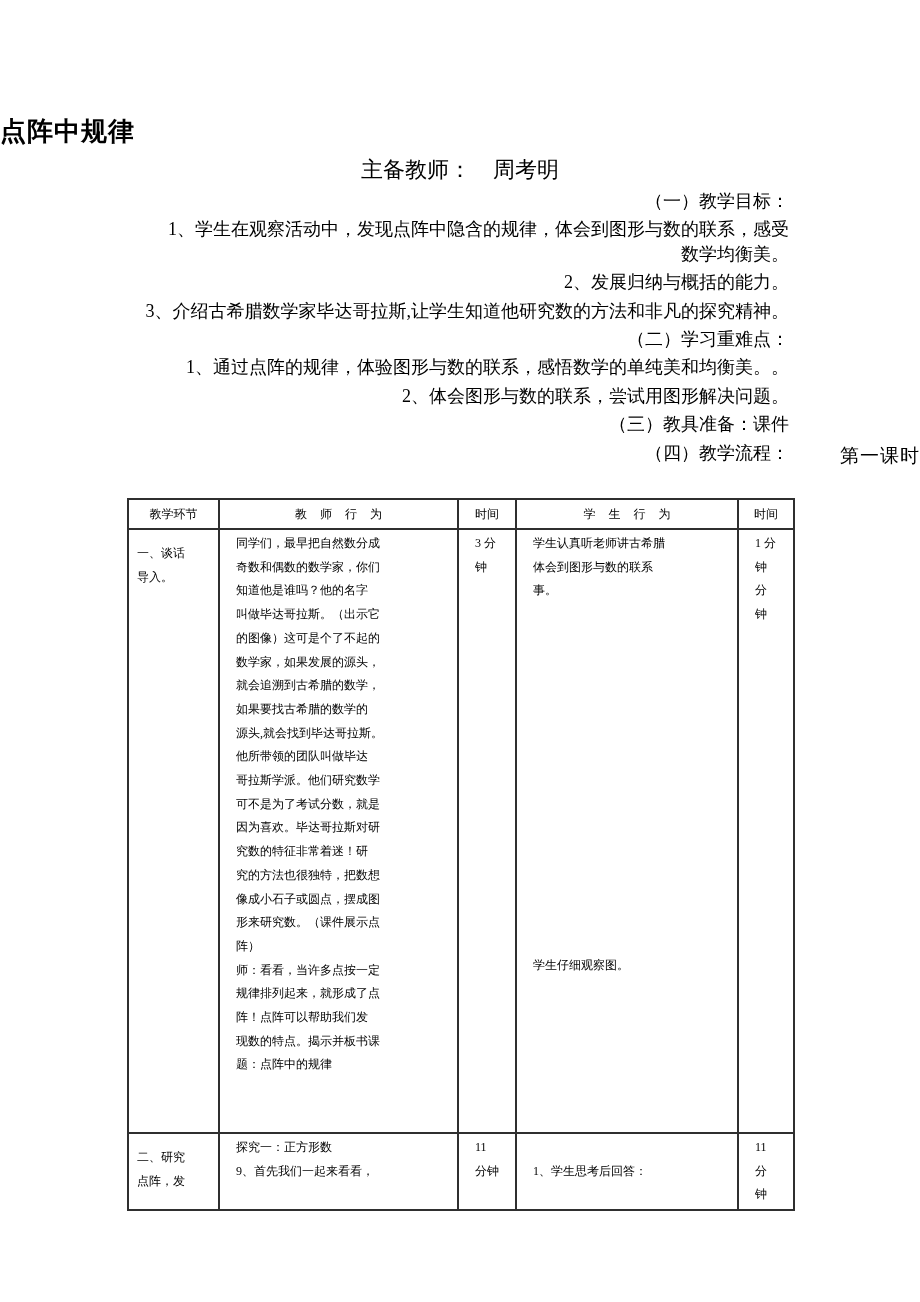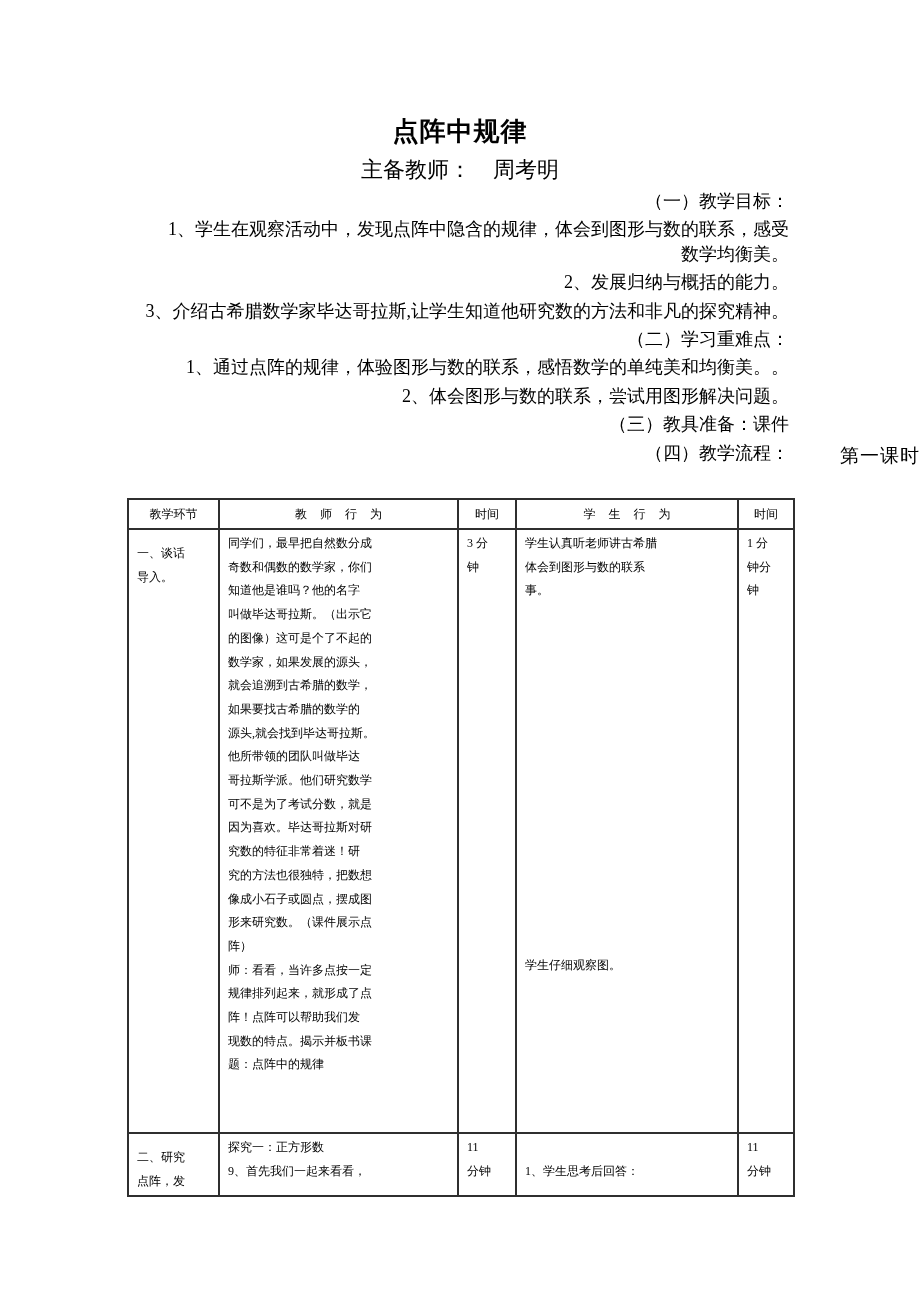--- a/index.html
+++ b/index.html
@@ -3,21 +3,21 @@
 <meta charset="utf-8">
 <style>
   html,body { margin:0; padding:0; background:#ffffff; }
   .page {
     position:relative; width:920px; height:1302px; background:#ffffff;
     font-family:"Liberation Serif","DejaVu Serif",serif; color:#000;
     overflow:hidden;
   }
   .doc-title {
     position:absolute; top:114px; left:0; width:920px; margin:0;
-    text-align:center; font-size:26px; line-height:36px; font-weight:bold;
+    text-align:left; font-size:26px; line-height:36px; font-weight:bold;
     letter-spacing:1px;
   }
   .byline {
     position:absolute; top:157px; left:0; width:920px;
     text-align:center; font-size:22px; line-height:25px;
   }
   .intro {
     position:absolute; top:185px; left:133px; width:660px;
     font-size:18px; line-height:24.4px;
   }
@@ -29,21 +29,21 @@
   .lesson-table {
     position:absolute; top:498px; left:127px; width:666px;
     border-collapse:collapse; table-layout:fixed; font-size:12px;
   }
   .lesson-table th, .lesson-table td { border:2px solid #2f2f2f; }
   .lesson-table th {
     font-weight:normal; height:28px; padding:0; text-align:center;
     line-height:28px; word-spacing:10px; white-space:pre; overflow:hidden;
   }
   .lesson-table td {
-    vertical-align:top; padding:2px 8px; line-height:23.7px; overflow:hidden;
+    vertical-align:top; padding:2px 16px; line-height:23.7px; overflow:hidden;
   }
   .lesson-table td p { margin:0; white-space:pre-wrap; word-wrap:break-word; }
   .lesson-table td.phase { padding:12px 4px 2px 8px; }
   .r1 td { height:588px; }
   .r2 td { height:44px;margin-left:20px; }
   .r1 .later { margin-top:351px; }
   .r2 .later { margin-top:24px; }
 </style>
 </head>
 <body>

